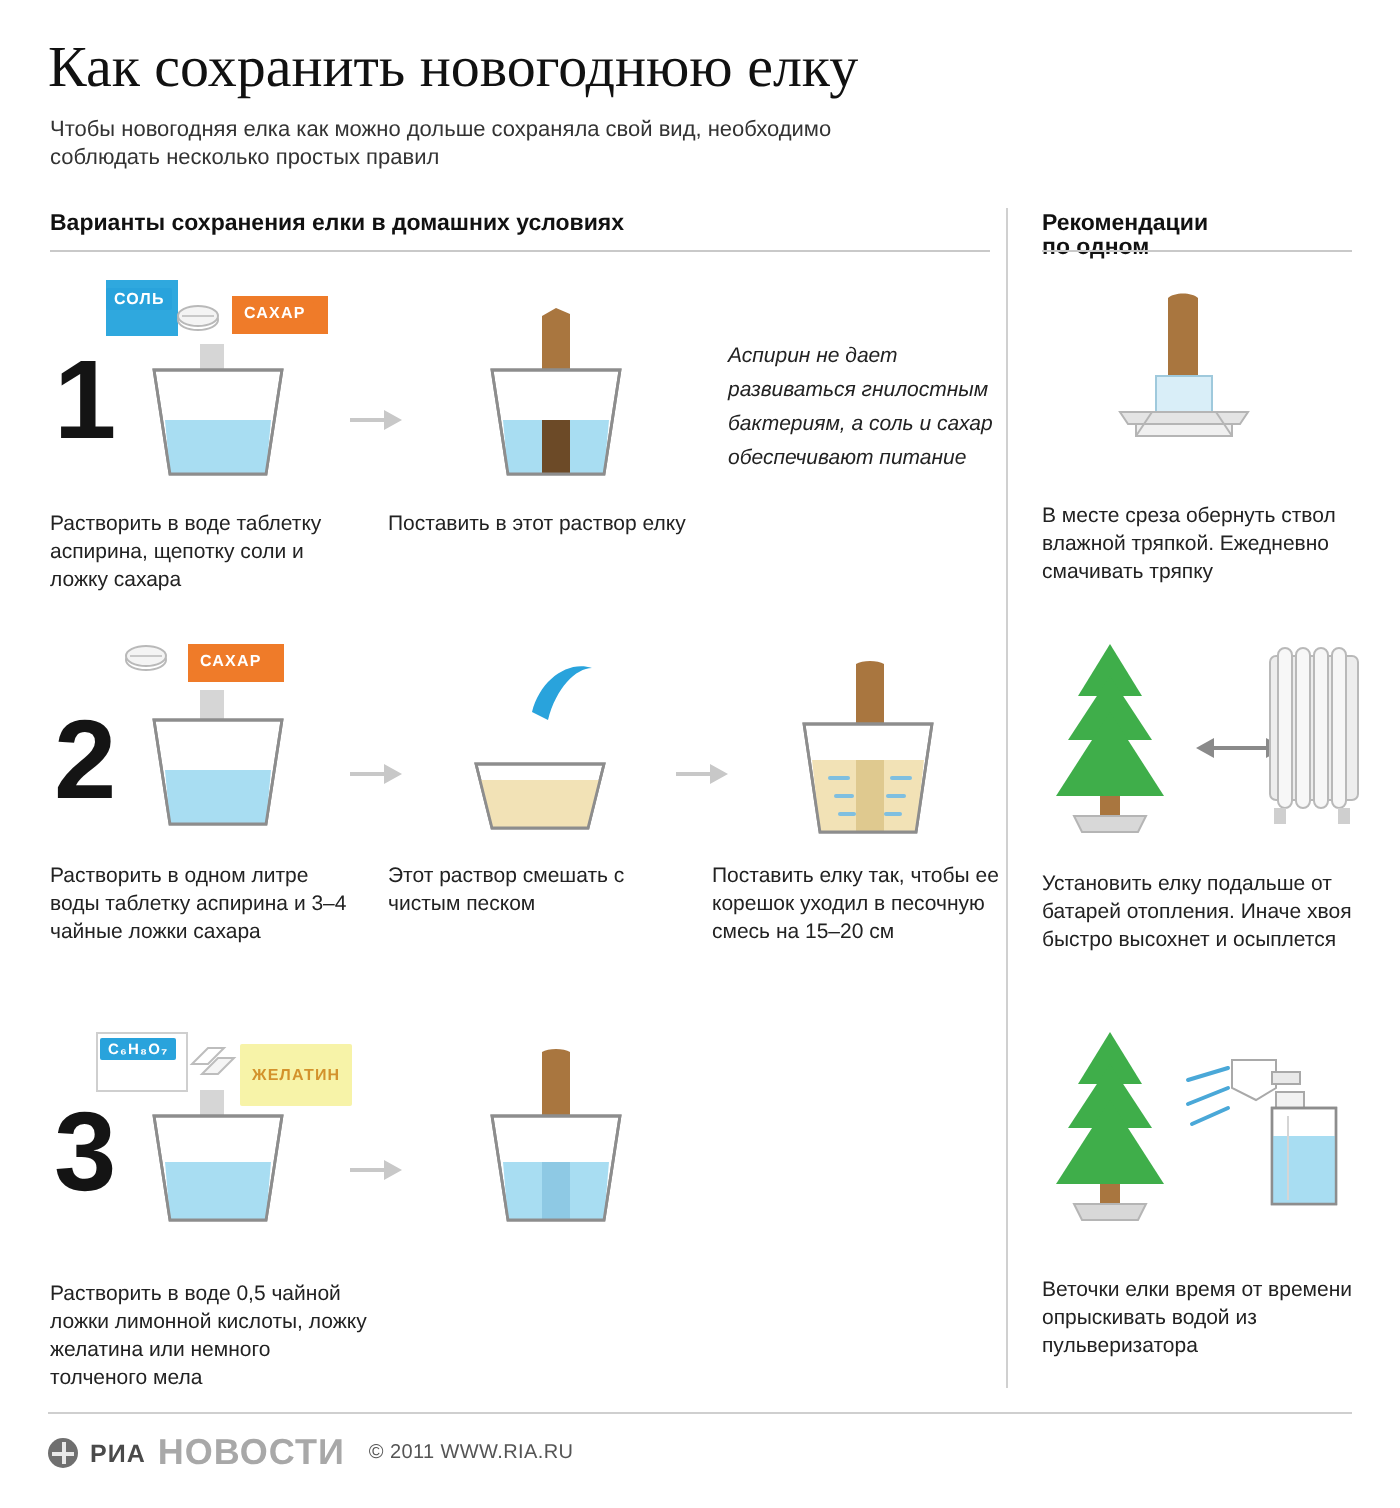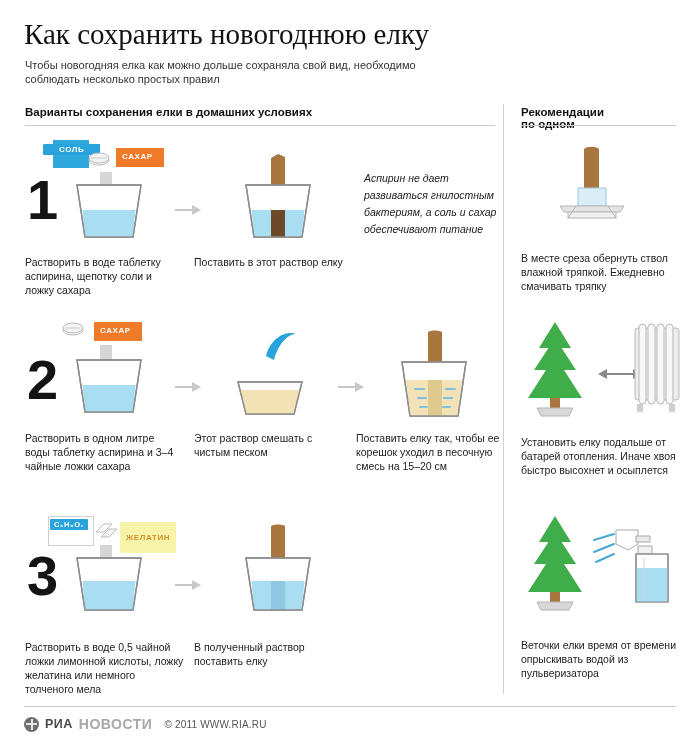--- a/index.html
+++ b/index.html
@@ -217,21 +217,21 @@
     width: 2px; height: 11px;
     background: #e9e9e9;
   }
   .logo-ria {
     font-size: 12.5px;
     font-weight: bold;
     color: #4a4a4a;
     letter-spacing: 0.5px;
   }
   .logo-novosti {
-    font-size: 14px;
+    font-size: 18px;
     font-weight: bold;
     color: #a8a8a8;
     letter-spacing: 0.5px;
   }
   .logo-url {
     font-size: 10px;
     color: #555555;
     margin-left: 6px;
     letter-spacing: 0.2px;
   }
@@ -248,21 +248,21 @@
   <div class="sect-rule" style="left:25px; top:125px; width:470px;"></div>
 
   <div class="sect-head" style="left:521px; top:106px;">Рекомендации по одном</div>
   <div class="sect-rule" style="left:521px; top:125px; width:155px;"></div>
 
   <div class="vrule" style="left:503px; top:104px; height:590px;"></div>
 
   <div class="numeral" style="left:27px; top:172px;">1</div>
 
   <div class="pkg" style="left:53px; top:140px; width:34px; height:26px; background:#2fa8de; border-color:#2fa8de;"></div>
-  <div class="chip blue" style="left:43px; top:144px; padding:1px 16px;">СОЛЬ</div>
+  <div class="chip blue" style="left:53px; top:144px; padding:1px 4px;">СОЛЬ</div>
 
   <svg style="position:absolute; left:88px; top:150px;" width="24" height="18">
     <ellipse cx="11" cy="10" rx="10" ry="5" fill="#ffffff" stroke="#b9b9b9" stroke-width="1"></ellipse>
     <ellipse cx="11" cy="8" rx="10" ry="5" fill="#f4f4f4" stroke="#b9b9b9" stroke-width="1"></ellipse>
     <line x1="3" y1="8" x2="19" y2="8" stroke="#c9c9c9" stroke-width="1"></line>
   </svg>
 
   <div class="pkg" style="left:116px; top:148px; width:46px; height:17px; background:#ef7b29; border-color:#ef7b29;"></div>
   <div class="chip orange" style="left:118px; top:151px; padding:1px 4px;">САХАР</div>
 
@@ -387,21 +387,20 @@
   <svg class="glass" style="left:238px; top:524px;" width="80" height="92">
     <rect x="33" y="0" width="14" height="58" fill="#a9763f"></rect>
     <path d="M33,2 C36,0 44,0 47,2 L47,0 L33,0 Z" fill="#ffffff"></path>
     <path d="M8,34 L72,34 L64,86 L16,86 Z" fill="#ffffff" stroke="#8d8d8d" stroke-width="1.4"></path>
     <path d="M13.5,57 L66.5,57 L64,86 L16,86 Z" fill="#a8ddf2"></path>
     <rect x="33" y="57" width="14" height="29" fill="#8ec9e4"></rect>
     <path d="M8,34 L72,34 L64,86 L16,86 Z" fill="none" stroke="#8d8d8d" stroke-width="1.4"></path>
   </svg>
 
   <div class="cap" style="left:25px; top:640px; width:160px;">Растворить в воде 0,5 чайной ложки лимонной кислоты, ложку желатина или немного толченого мела</div>
-  <div class="cap" style="left:194px; top:640px; width:150px;">В полученный раствор поставить елку</div>
 
   <svg style="position:absolute; left:546px; top:146px;" width="104" height="86">
     <rect x="38" y="0" width="15" height="48" fill="#a9763f"></rect>
     <path d="M38,3 C41,0 50,0 53,3 L53,0 L38,0 Z" fill="#ffffff"></path>
     <rect x="32" y="42" width="28" height="18" fill="#d9eef8" stroke="#9fc9dc" stroke-width="1"></rect>
     <path d="M14,60 L78,60 L74,66 L18,66 Z" fill="#e4e4e4" stroke="#b5b5b5" stroke-width="1"></path>
     <rect x="22" y="66" width="48" height="6" fill="#f0f0f0" stroke="#b5b5b5" stroke-width="1"></rect>
     <line x1="30" y1="60" x2="22" y2="72" stroke="#b5b5b5" stroke-width="1"></line>
     <line x1="62" y1="60" x2="70" y2="72" stroke="#b5b5b5" stroke-width="1"></line>
   </svg>

